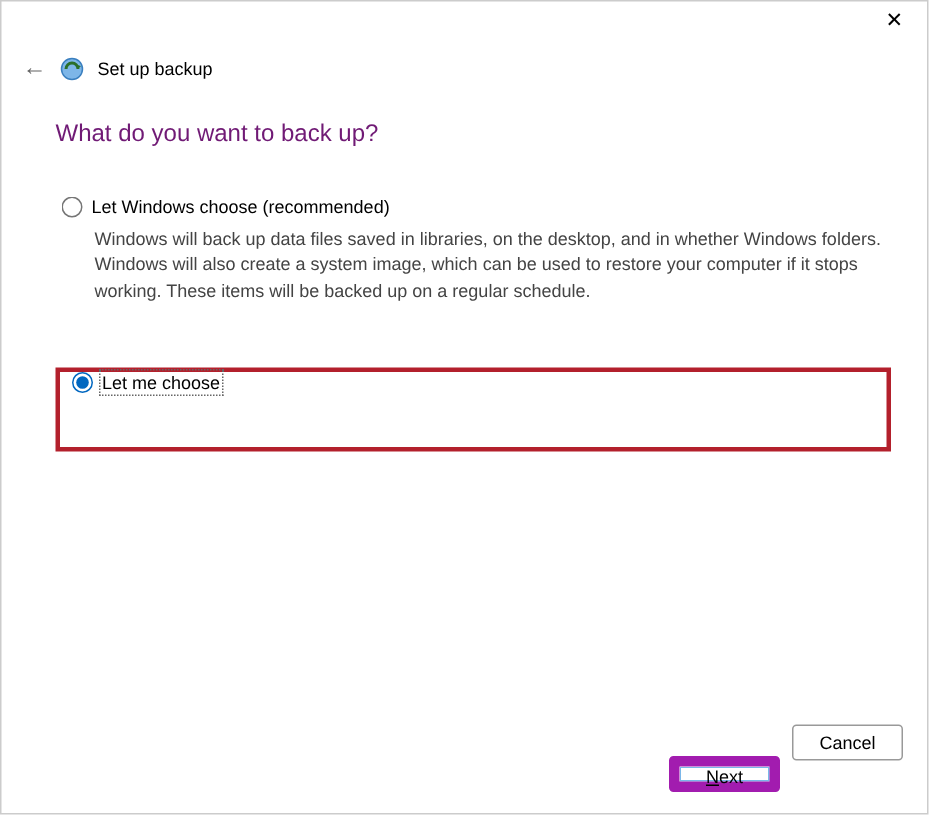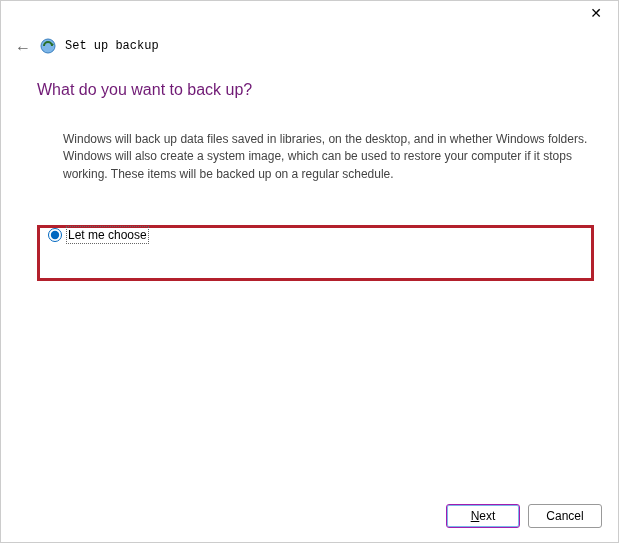--- a/index.html
+++ b/index.html
@@ -30,21 +30,21 @@
     left: 14px;
     display: flex;
     align-items: center;
     gap: 8px;
   }
   .back-arrow { font-size: 16px; color: #666; cursor: pointer; }
   .title-icon {
     width: 18px; height: 18px;
     display: inline-flex; align-items: center; justify-content: center;
   }
-  .title-text { font-size: 12px; color: #000; font-family: Liberation Mono, monospace; }
+  .title-text { font-size: 12px; color: #000; }
   .content {
     position: absolute;
     top: 80px;
     left: 36px;
     right: 24px;
   }
   .heading {
     font-size: 16px;
     font-weight: 400;
     color: #701a75;
@@ -89,22 +89,23 @@
     min-width: 74px;
     height: 24px;
     font-size: 12px;
     background: #fff;
     border: 1px solid #999;
     border-radius: 3px;
     cursor: pointer;
     padding: 0 14px;
   }
   .btn.primary {
-    border: 1px solid #a21caf;
+    border: 7px solid #a21caf;
     box-shadow: 0 0 0 1px #7ab7e9 inset;
+    margin-top: 21px;
   }
   .access-u { text-decoration: underline; }
 </style>
 </head>
 <body>
 
 <div class="titlebar">
   <span class="close-x">✕</span>
 </div>
 
@@ -117,20 +118,24 @@
       <polygon points="13,9 11,6 15,7" fill="#2a6f2a"></polygon>
     </svg>
   </span>
   <span class="title-text">Set up backup</span>
 </div>
 
 <div class="content">
   <h1 class="heading">What do you want to back up?</h1>
 
   <div class="option">
+    <div class="option-head">
+      <input type="radio" class="radio" name="backup-choice" style="">
+      <span class="option-label">Let Windows choose (recommended)</span>
+    </div>
     <div class="option-desc">Windows will back up data files saved in libraries, on the desktop, and in whether Windows folders. Windows will also create a system image, which can be used to restore your computer if it stops working. These items will be backed up on a regular schedule.</div>
   </div>
 
   <div class="option highlighted">
     <div class="option-head">
       <input type="radio" class="radio" name="backup-choice" checked="" style="">
       <span class="option-label dotted">Let me choose</span>
     </div>
   </div>
 </div>

